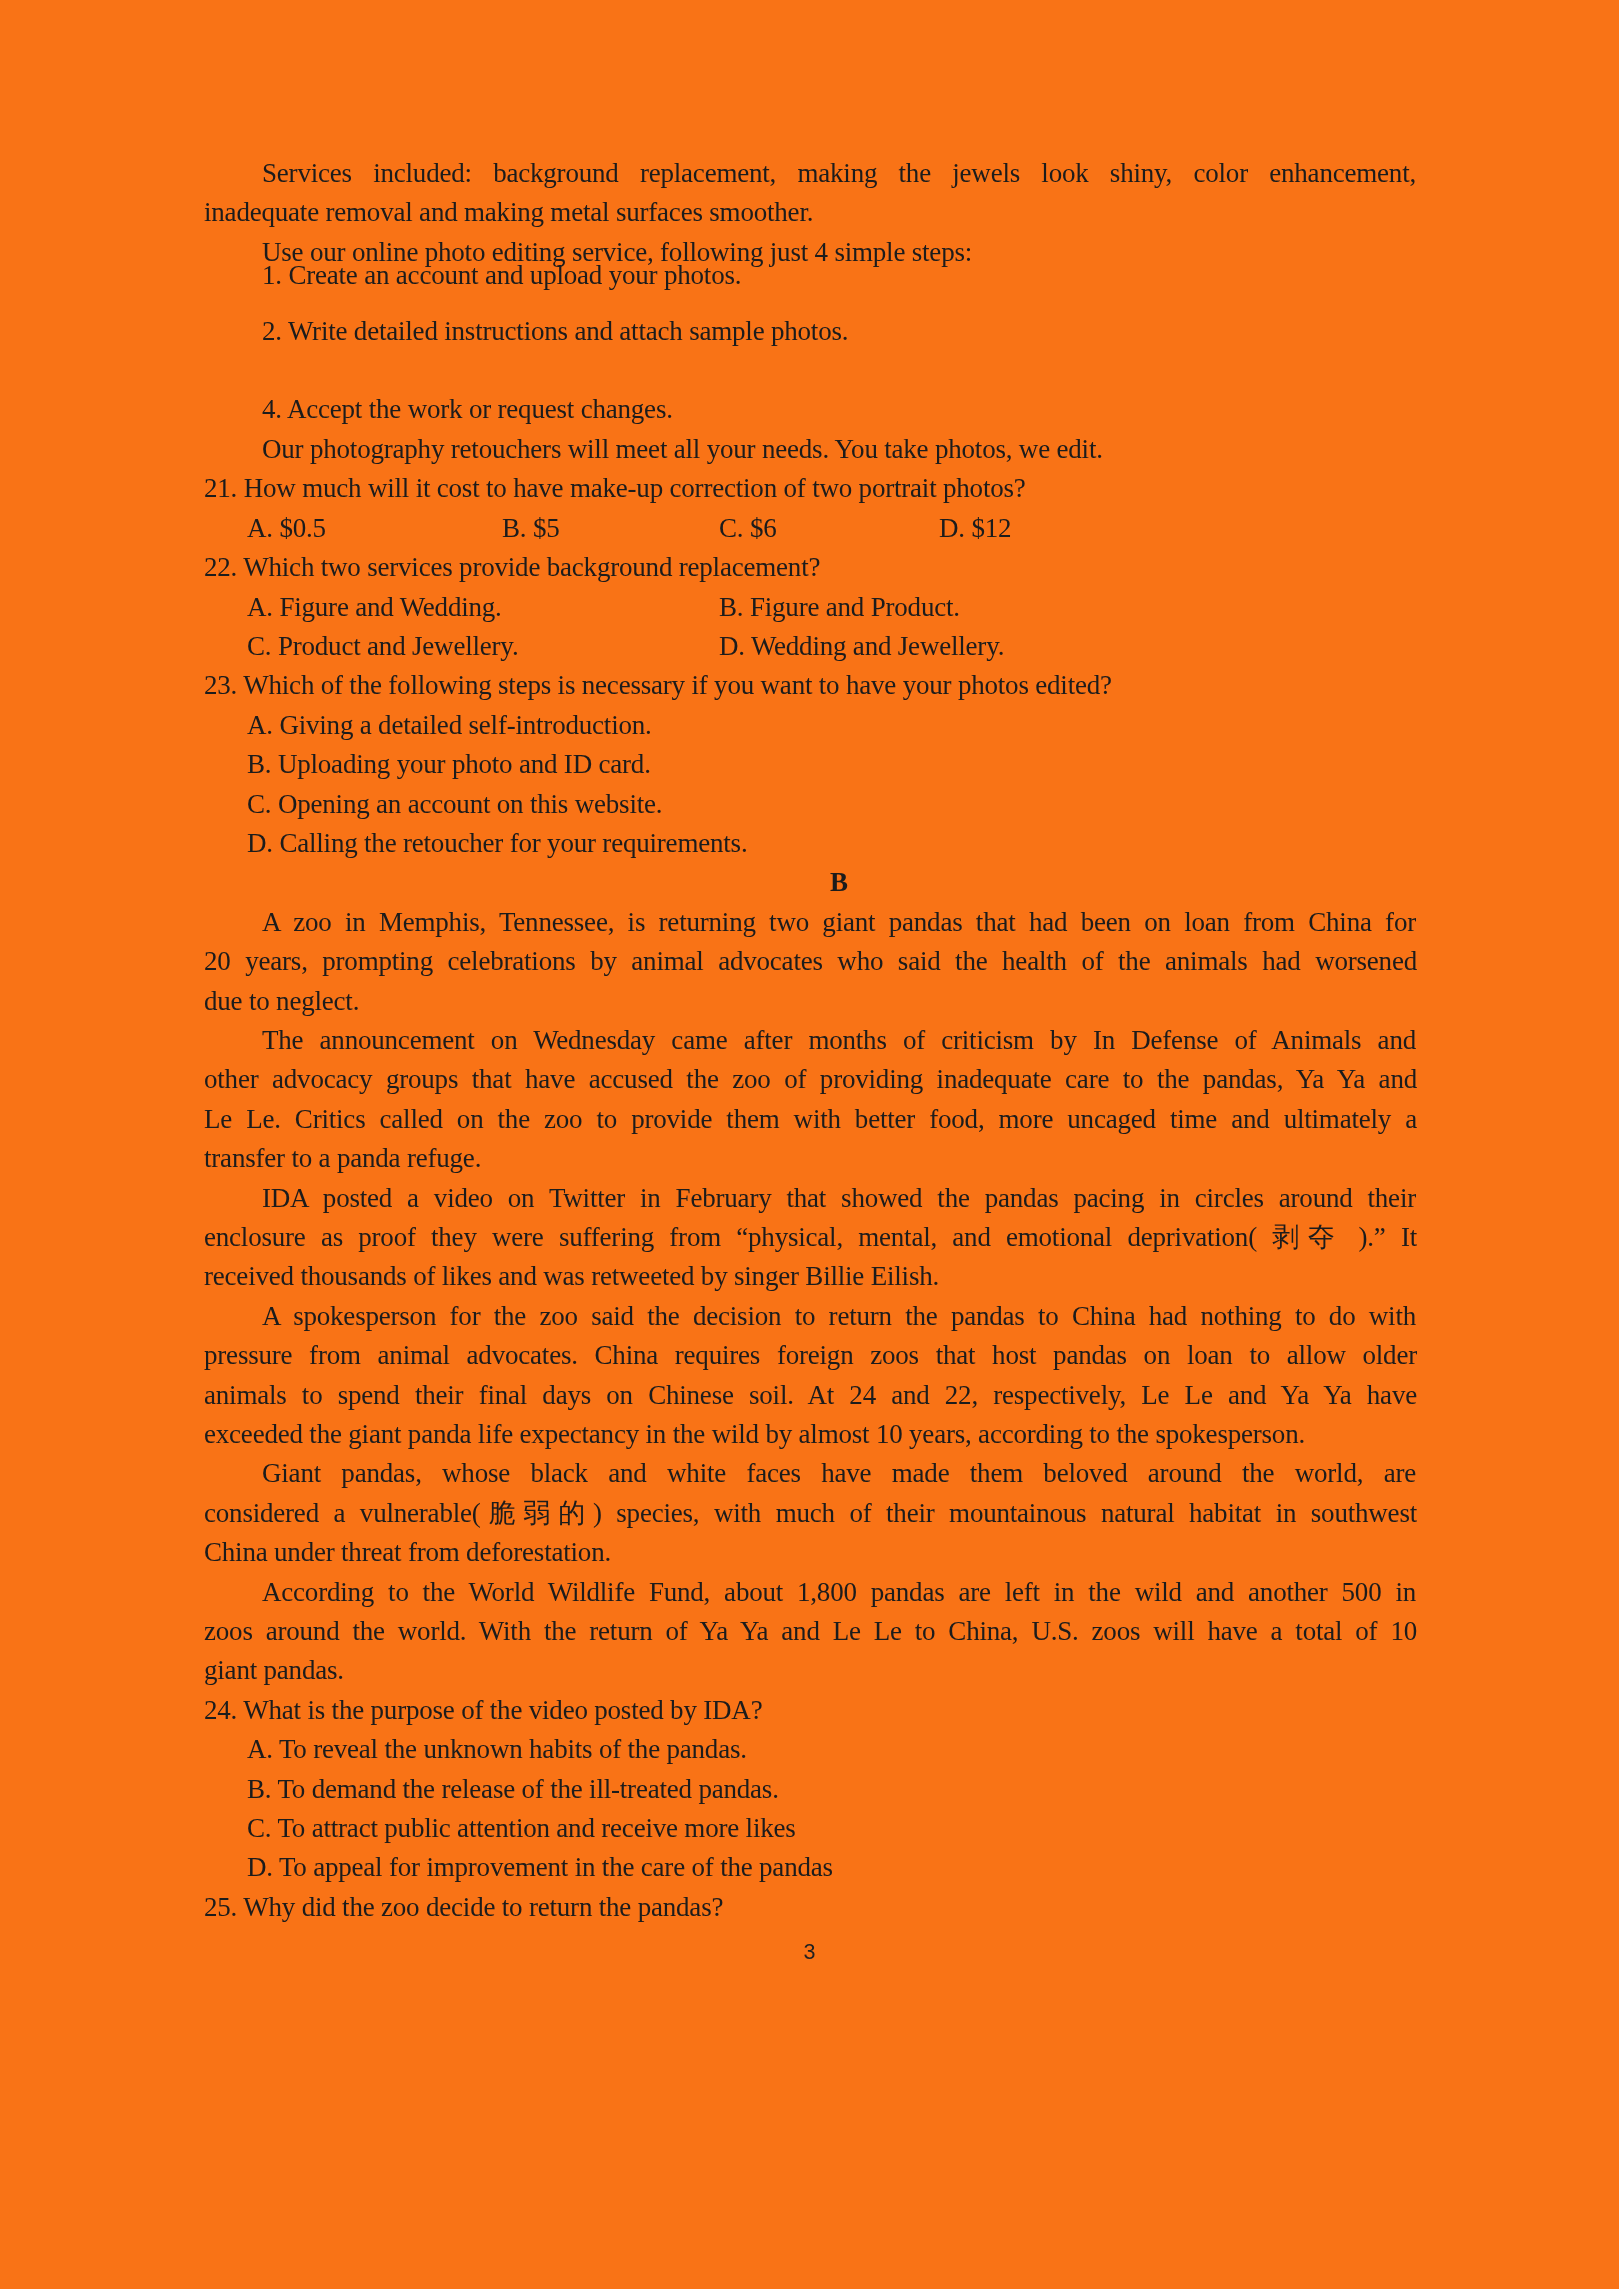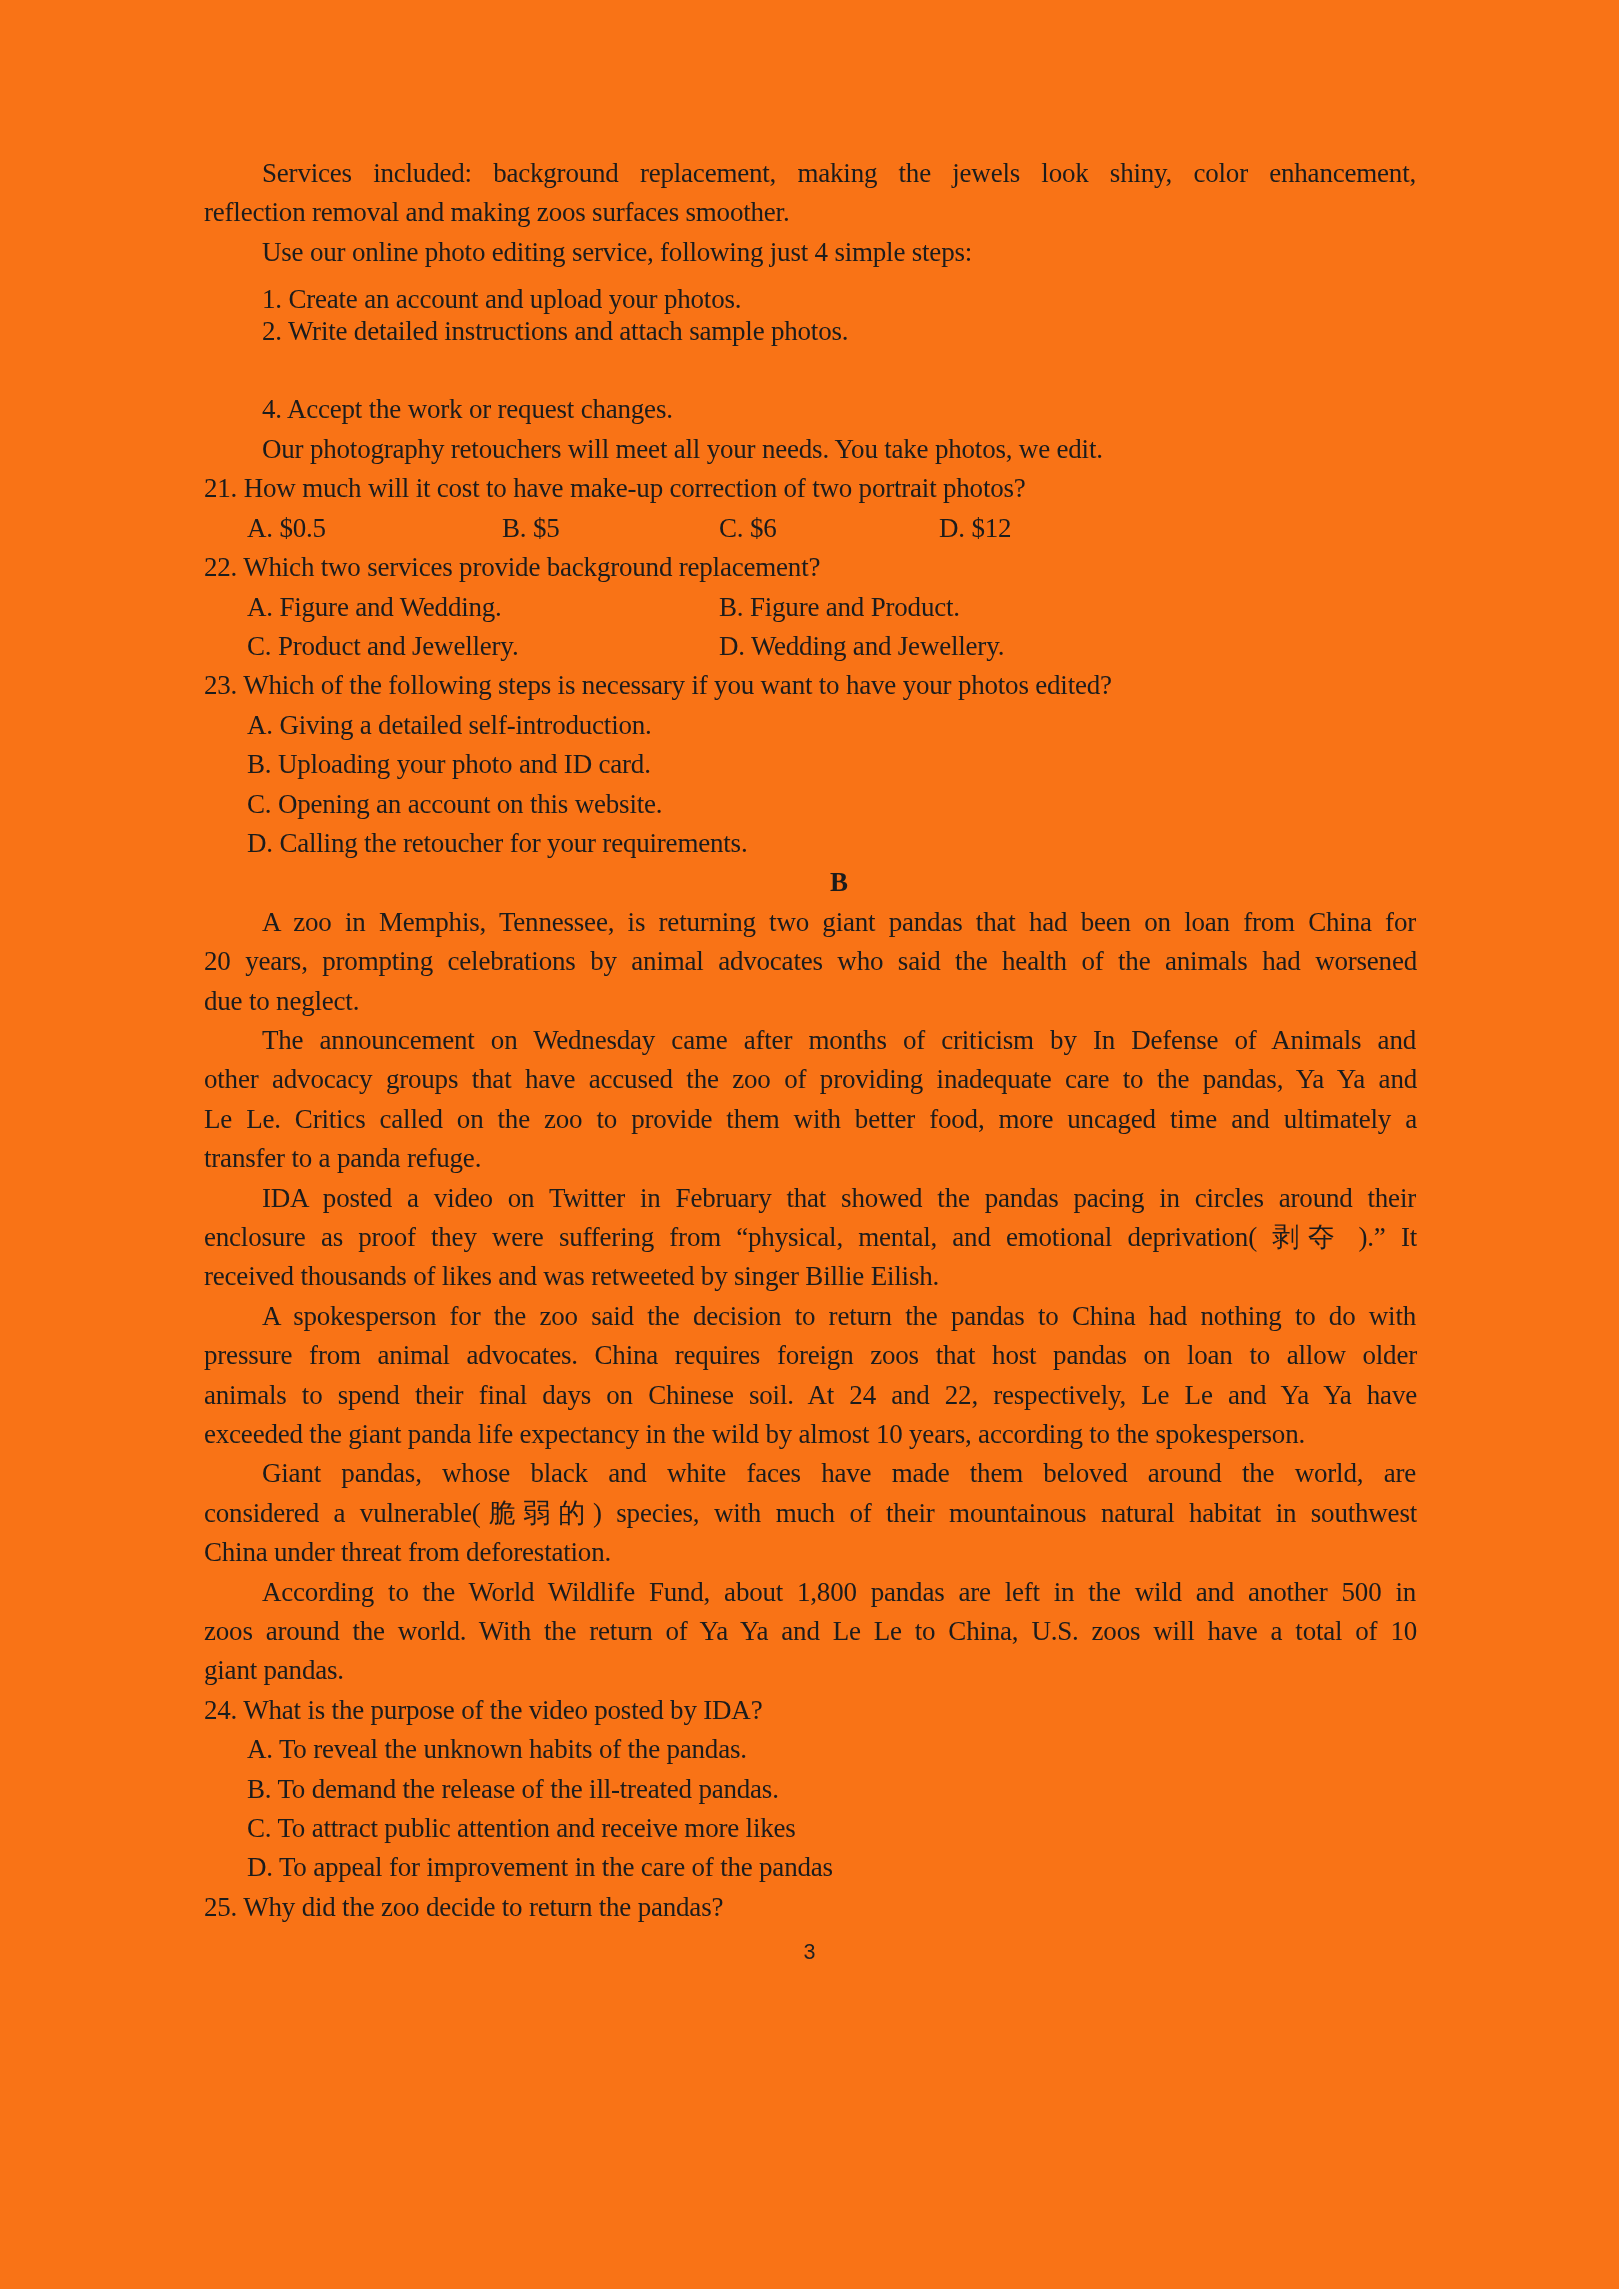--- a/index.html
+++ b/index.html
@@ -33,23 +33,23 @@
     top: 1940px; font-family: "Liberation Sans", "DejaVu Sans", sans-serif;
     font-size: 21.5px; color: #222;
   }
 </style>
 </head>
 <body>
 
 <div class="page">
 
   <div class="line ind j" style="top:154px">Services included: background replacement, making the jewels look shiny, color enhancement,</div>
-  <div class="line" style="top:193px">reflection removal and making zoos surfaces smoother.</div>
+  <div class="line" style="top:193px">inadequate removal and making metal surfaces smoother.</div>
   <div class="line ind" style="top:233px">Use our online photo editing service, following just 4 simple steps:</div>
-  <div class="line ind" style="top:280px">1. Create an account and upload your photos.</div>
+  <div class="line ind" style="top:256px">1. Create an account and upload your photos.</div>
   <div class="line ind" style="top:312px">2. Write detailed instructions and attach sample photos.</div>
   <div class="line ind" style="top:390px">4. Accept the work or request changes.</div>
   <div class="line ind" style="top:430px">Our photography retouchers will meet all your needs. You take photos, we edit.</div>
 
   <div class="line" style="top:469px">21. How much will it cost to have make-up correction of two portrait photos?</div>
   <div class="line" style="top:509px; left:0; width:1393px;">
     <span class="col" style="left:247px">A. $0.5</span>
     <span class="col" style="left:502px">B. $5</span>
     <span class="col" style="left:719px">C. $6</span>
     <span class="col" style="left:939px">D. $12</span>

